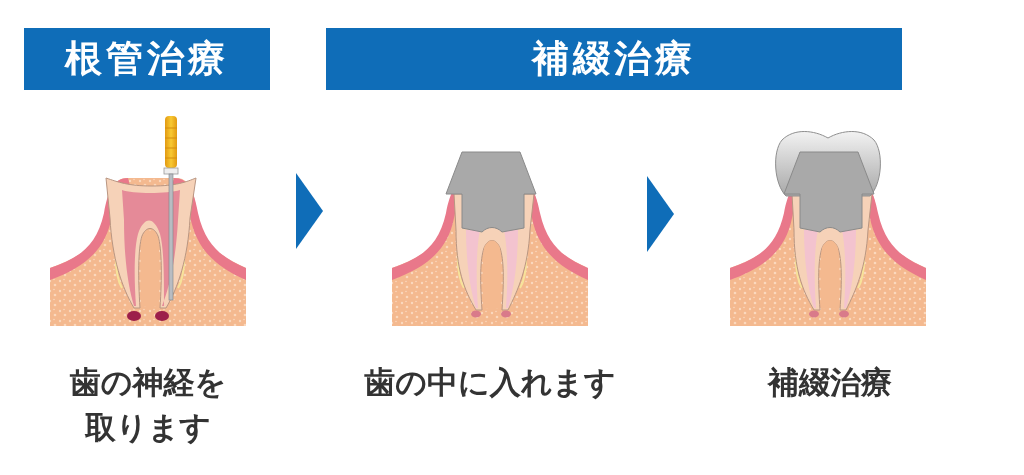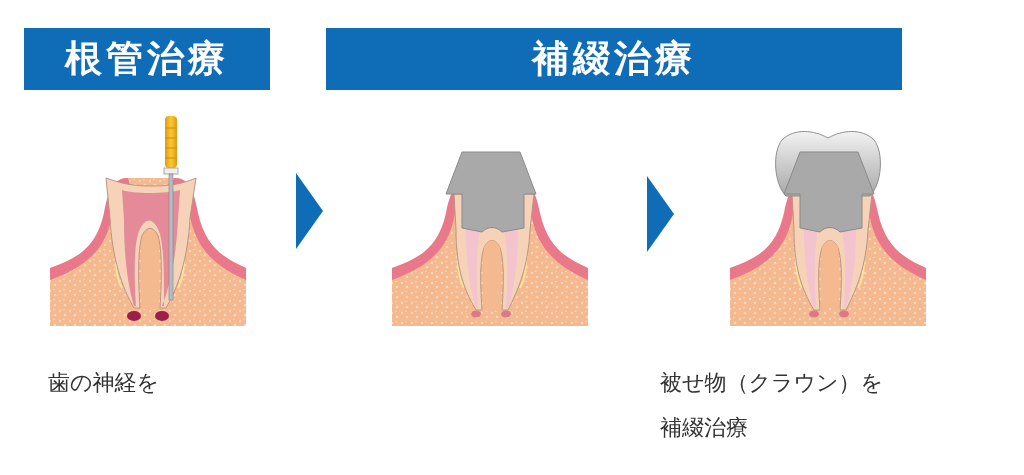--- a/index.html
+++ b/index.html
@@ -9,22 +9,22 @@
             color: #fff; display: flex; align-items: center; justify-content: center;
             font-weight: bold; font-size: 37px; letter-spacing: 4px; }
   .h1 { left: 24px; width: 246px; }
   .h2 { left: 326px; width: 576px; text-align: right; }
   .arrow { position: absolute; width: 0; height: 0;
            border-top: 38px solid transparent; border-bottom: 38px solid transparent;
            border-left: 27px solid #0f6db8; }
   .a1 { left: 296px; top: 173px; }
   .a2 { left: 647px; top: 176px; }
   .illus { position: absolute; }
-  .caption { position: absolute; color: #333333;
-             font-weight: normal; font-size: 22px; line-height: 45px; }
+  .caption { position: absolute; text-align: center; color: #333333;
+             font-weight: bold; font-size: 31px; line-height: 45px; }
   .caption span { display: block; white-space: nowrap; }
 </style>
 </head>
 <body>
 
 <div class="header h1">
   <span>根管治療</span>
 </div>
 <div class="header h2">
   <span>補綴治療</span>
@@ -112,19 +112,20 @@
   <path d="M58,70 C46,58 44,26 54,14 C66,2 86,4 100,12 C114,4 134,2 146,14 C156,26 154,58 142,70 Z" fill="url(#crownGrad)" stroke="#8f8f8f" stroke-width="1"></path>
 
   <path d="M72,26 L130,26 L146,68 L134,68 L134,102 L112,106 C106,100 98,100 92,106 L72,102 L72,68 L56,68 Z" fill="#a9a9a9" stroke="#8a8a8a" stroke-width="1"></path>
   <path d="M94,122 C98,112 106,112 110,122 C112,142 112,164 110,182 L94,182 C92,164 92,142 94,122 Z" fill="#f4b98f"></path>
   <ellipse cx="86" cy="188" rx="5" ry="3.5" fill="#d97a8a"></ellipse>
   <ellipse cx="116" cy="188" rx="5" ry="3.5" fill="#d97a8a"></ellipse>
 </svg>
 
 <div class="caption" style="left:48px; width:200px; top:360px;">
   <span>歯の神経を</span>
+  <span>取ります</span>
 </div>
 <div class="caption" style="left:340px; width:300px; top:360px;">
+  <span>歯の中に入れます</span>
 </div>
 <div class="caption" style="left:660px; width:340px; top:360px;">
-  <span>被せ物（クラウン）を</span>
   <span>補綴治療</span>
 </div>
 
 </body></html>

